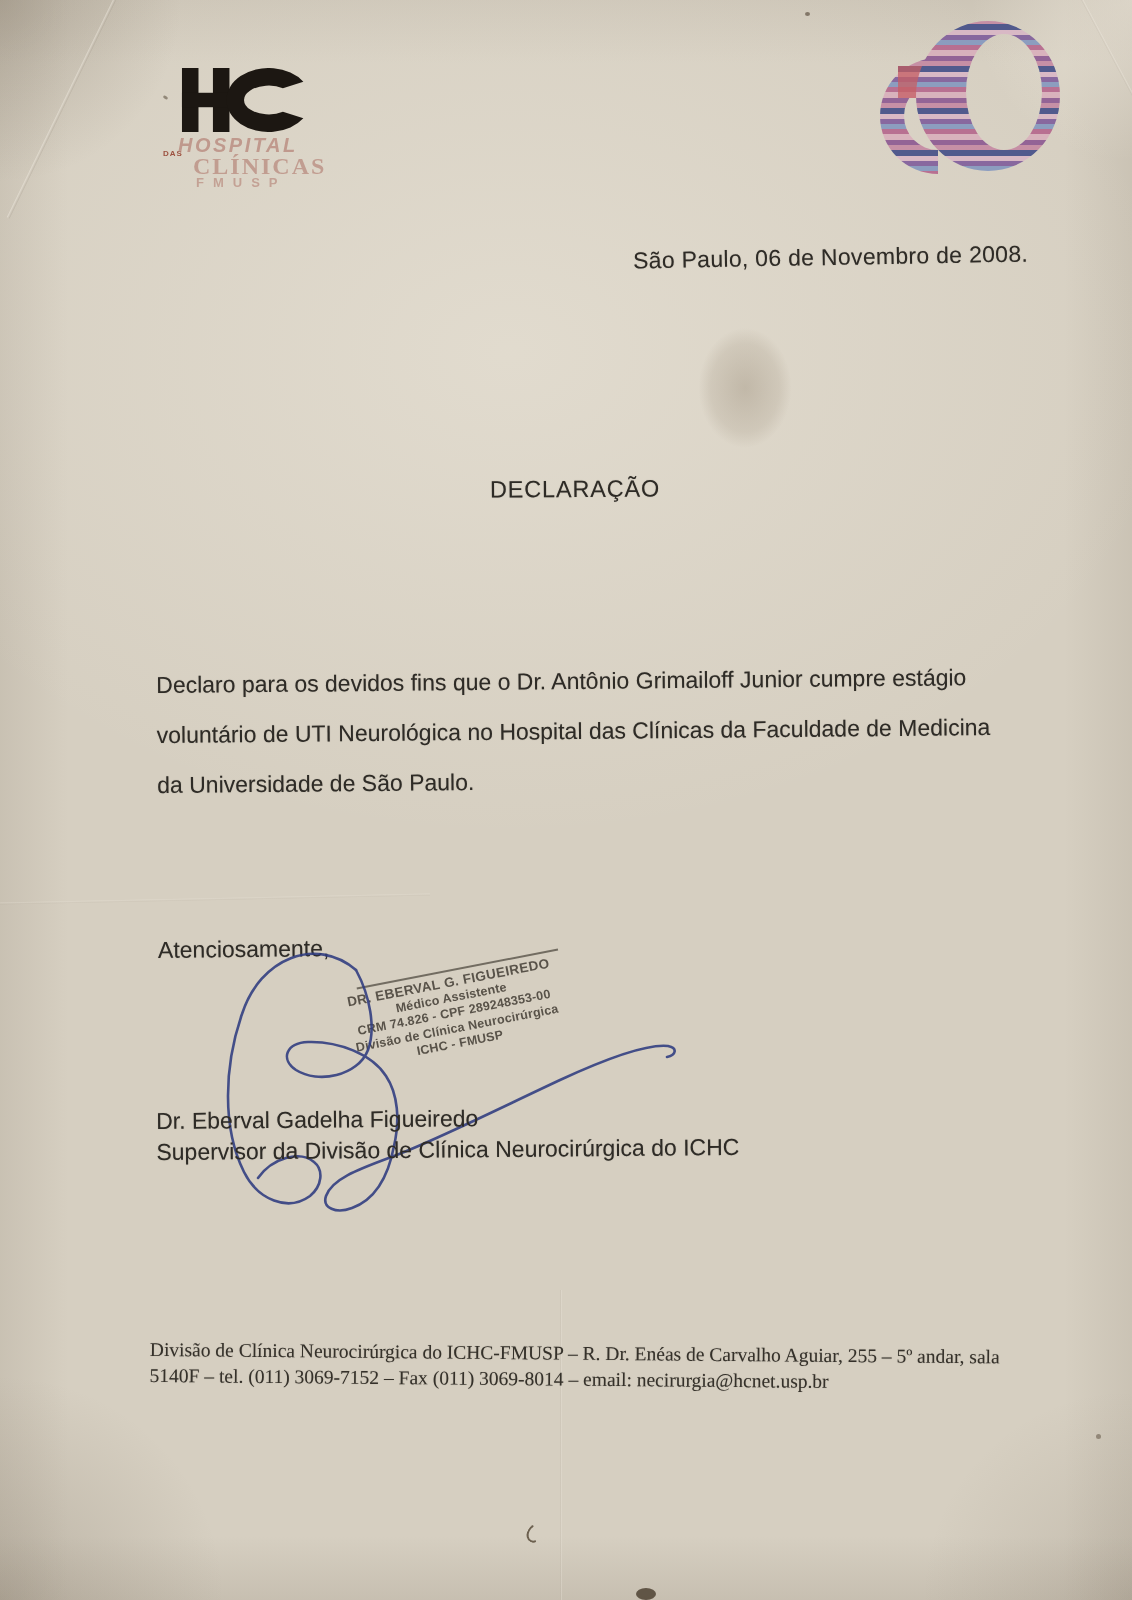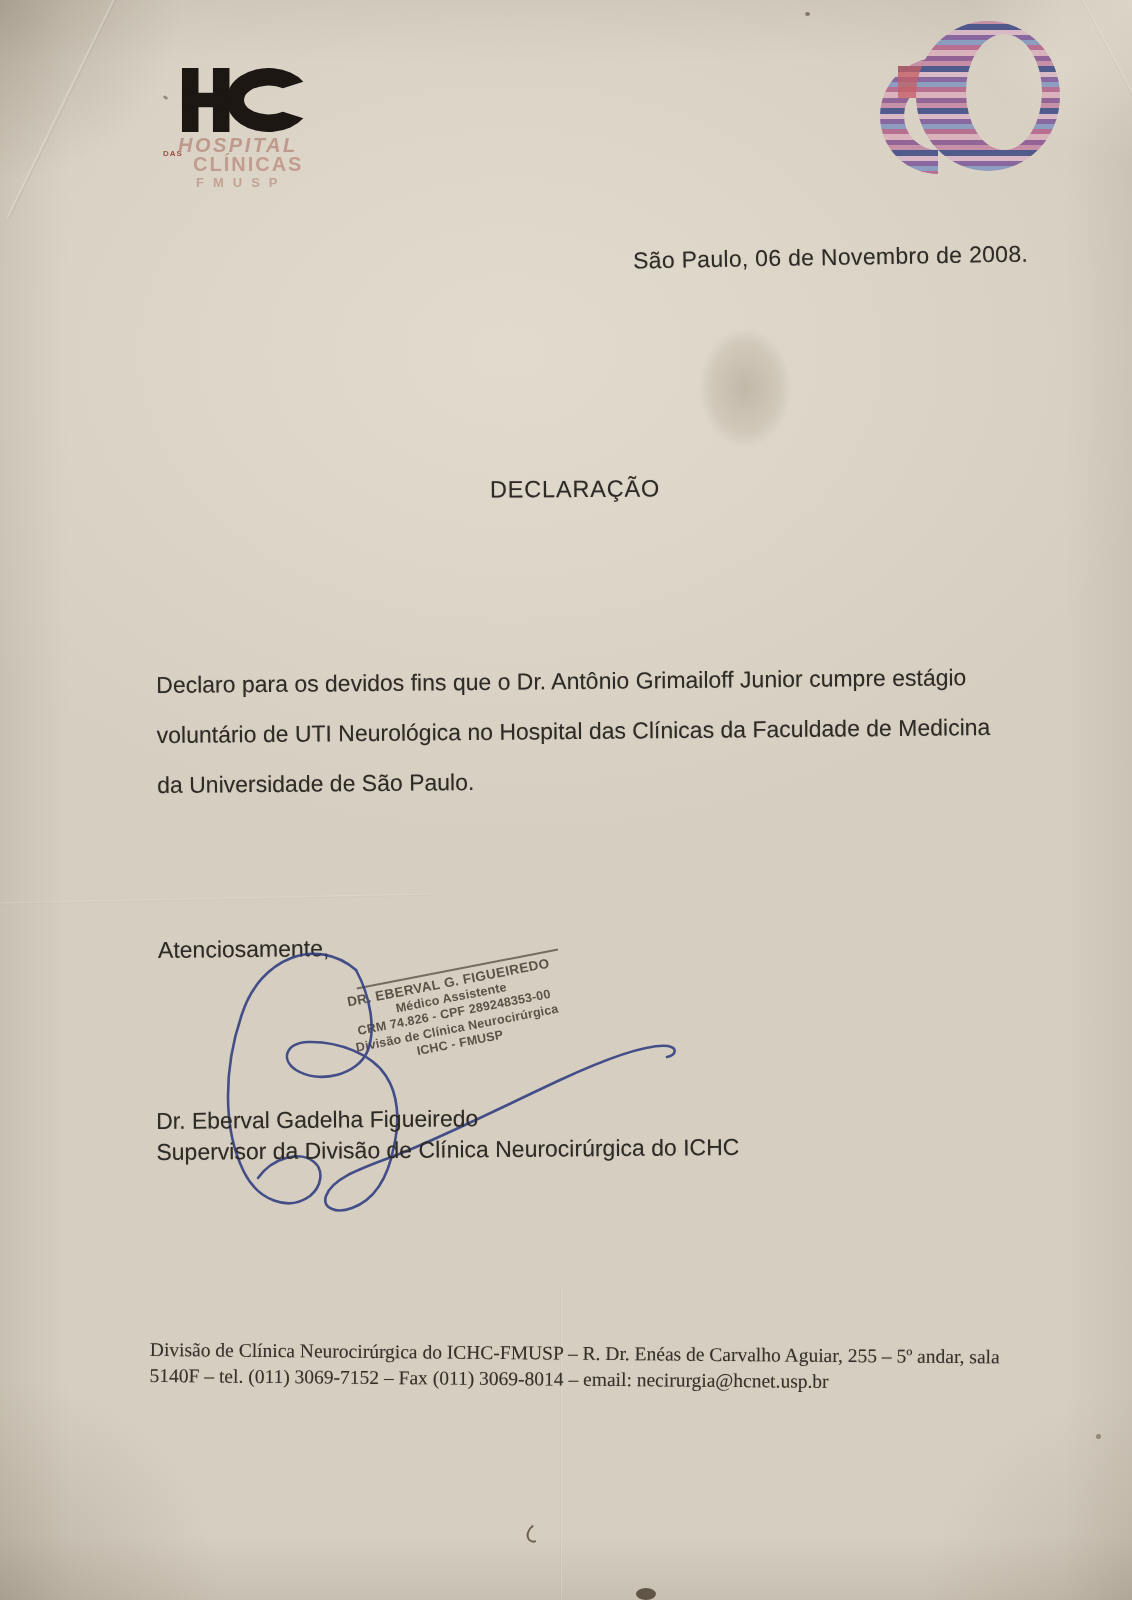--- a/index.html
+++ b/index.html
@@ -23,21 +23,21 @@
   .body-par{top:660px;left:156px;width:860px;font-size:23px;line-height:50px;transform:rotate(-0.55deg);transform-origin:left top;}
   .closing{top:936px;left:158px;font-size:23px;transform:rotate(-0.6deg);}
   .name-block{top:1106px;left:156px;font-size:23px;line-height:31px;transform:rotate(-0.5deg);transform-origin:left top;}
   .footer{top:1337px;left:150px;width:880px;font-family:"Liberation Serif",serif;font-size:19.5px;line-height:26px;color:#35312a;transform:rotate(0.5deg);transform-origin:left top;}
 
   
   .hc-logo{position:absolute;left:176px;top:64px;width:160px;height:130px;}
   .hc-mono{position:absolute;left:0;top:4px;width:142px;height:64px;}
   .hc-sub{position:absolute;left:0;top:70px;width:160px;font-weight:bold;color:#b7867a;}
   .hc-sub .l1{position:absolute;left:2px;top:0;font-size:20px;letter-spacing:2.5px;opacity:0.75;font-style:italic;}
-  .hc-sub .l2{position:absolute;left:17px;top:19px;font-size:20px;letter-spacing:2px;opacity:0.70;}
+  .hc-sub .l2{position:absolute;left:17px;top:19px;font-size:24px;letter-spacing:2px;opacity:0.70;font-family:Liberation Serif, serif;}
   .hc-sub .l3{position:absolute;left:20px;top:41px;font-size:13px;letter-spacing:9px;opacity:0.65;}
   .hc-sub .das{position:absolute;left:-13px;top:15px;font-size:8px;letter-spacing:1px;color:#994a38;opacity:0.95;}
   .sr{position:absolute;width:1px;height:1px;overflow:hidden;clip-path:inset(50%);}
 
   
   .ring-logo{position:absolute;left:868px;top:8px;width:215px;height:172px;opacity:0.88;}
 
   
   .sig-svg{position:absolute;left:0;top:0;width:1132px;height:1600px;}
   .stamp{

